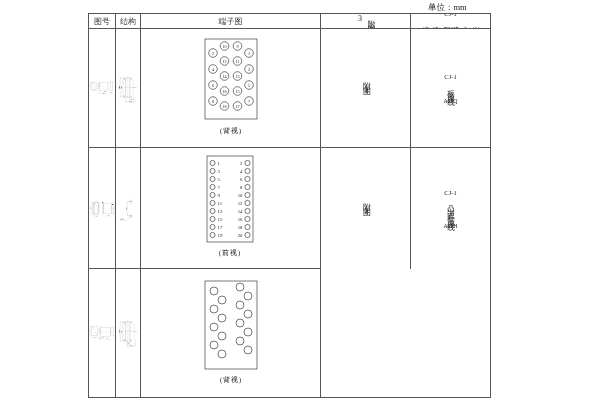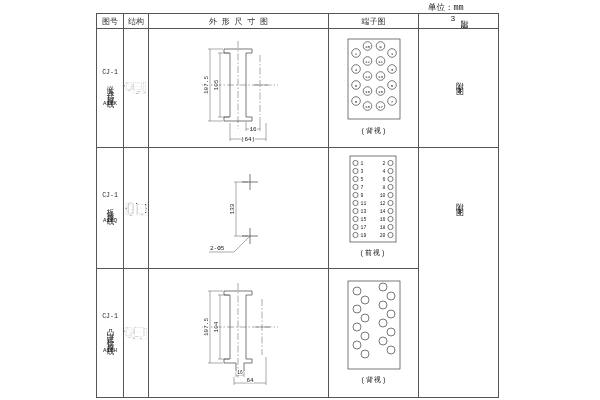--- a/index.html
+++ b/index.html
@@ -1,19 +1,19 @@
 <!DOCTYPE html>
 <html><head>
 <meta charset="utf-8">
 <style>
   html,body{margin:0;padding:0;background:#fff;}
   .page{position:relative;width:600px;height:400px;background:#fff;overflow:hidden;
-        font-family:Liberation Mono, monospace;color:#222;}
+        font-family:Liberation Serif, serif;color:#222;}
   .unit{position:absolute;left:428px;top:2px;font-size:8.5px;color:#222;}
-  .tbl{position:absolute;left:96px;top:13px;width:401px;height:383px;border:1px solid #555;
+  .tbl{position:absolute;left:88px;top:13px;width:401px;height:383px;border:1px solid #555;
        display:grid;grid-template-columns:27px 25px 180px 90px 79px;
        grid-template-rows:15px 119px 121px 128px;background:#fff;}
   .c{border-right:1px solid #555;border-bottom:1px solid #555;box-sizing:border-box;
      display:flex;align-items:center;justify-content:center;overflow:hidden;position:relative;}
   .c:nth-child(5n){border-right:none;}
   .tbl>.c:nth-last-child(-n+5){border-bottom:none;}
   .hd{font-size:8px;color:#333;white-space:pre;}
   .vtext{writing-mode:vertical-rl;text-orientation:upright;font-size:7.5px;letter-spacing:3px;color:#222;}
   .figv{writing-mode:vertical-rl;text-orientation:upright;font-size:8px;letter-spacing:5px;color:#222;}
   .structcell{flex-direction:column;gap:3px;}
@@ -34,21 +34,20 @@
 </head>
 <body>
 
 <div class="page">
   <div class="unit">单位：mm</div>
 
   <div class="tbl">
 
     <div class="c hd">图号</div>
     <div class="c hd">结构</div>
-    <div class="c hd">外 形 尺 寸 图</div>
     <div class="c hd">端子图</div>
 
     <div class="c">
       <div class="figv">附图3</div>
     </div>
     <div class="c structcell">
       <div class="model">CJ-1</div>
       <div class="vtext">嵌入式后接线</div>
       <div class="code">A11K</div>
     </div>

